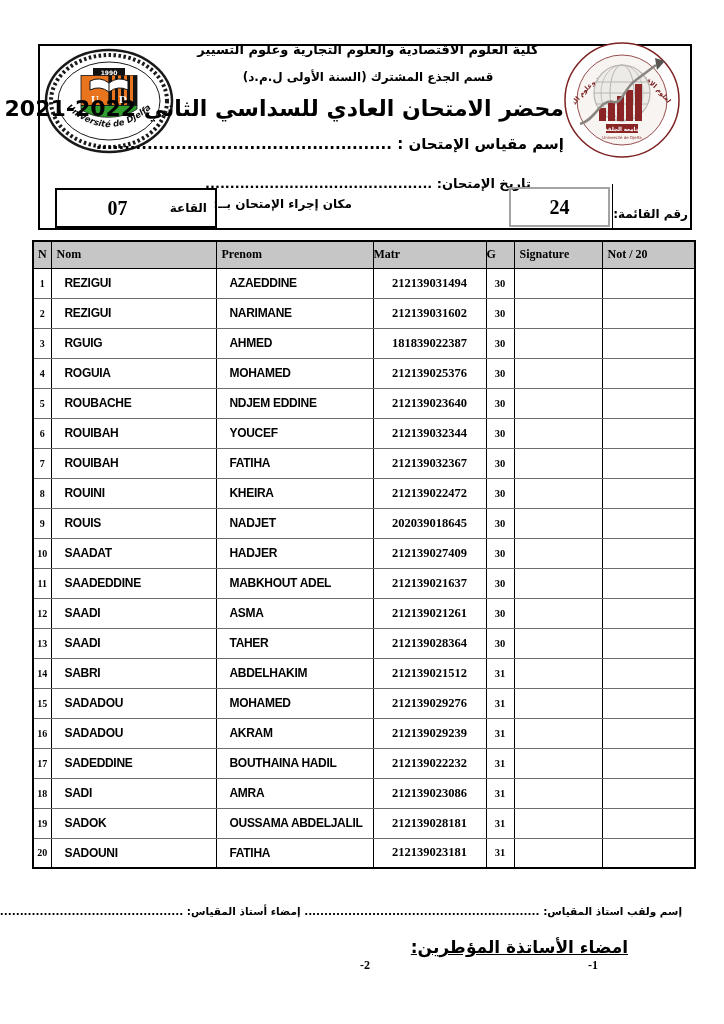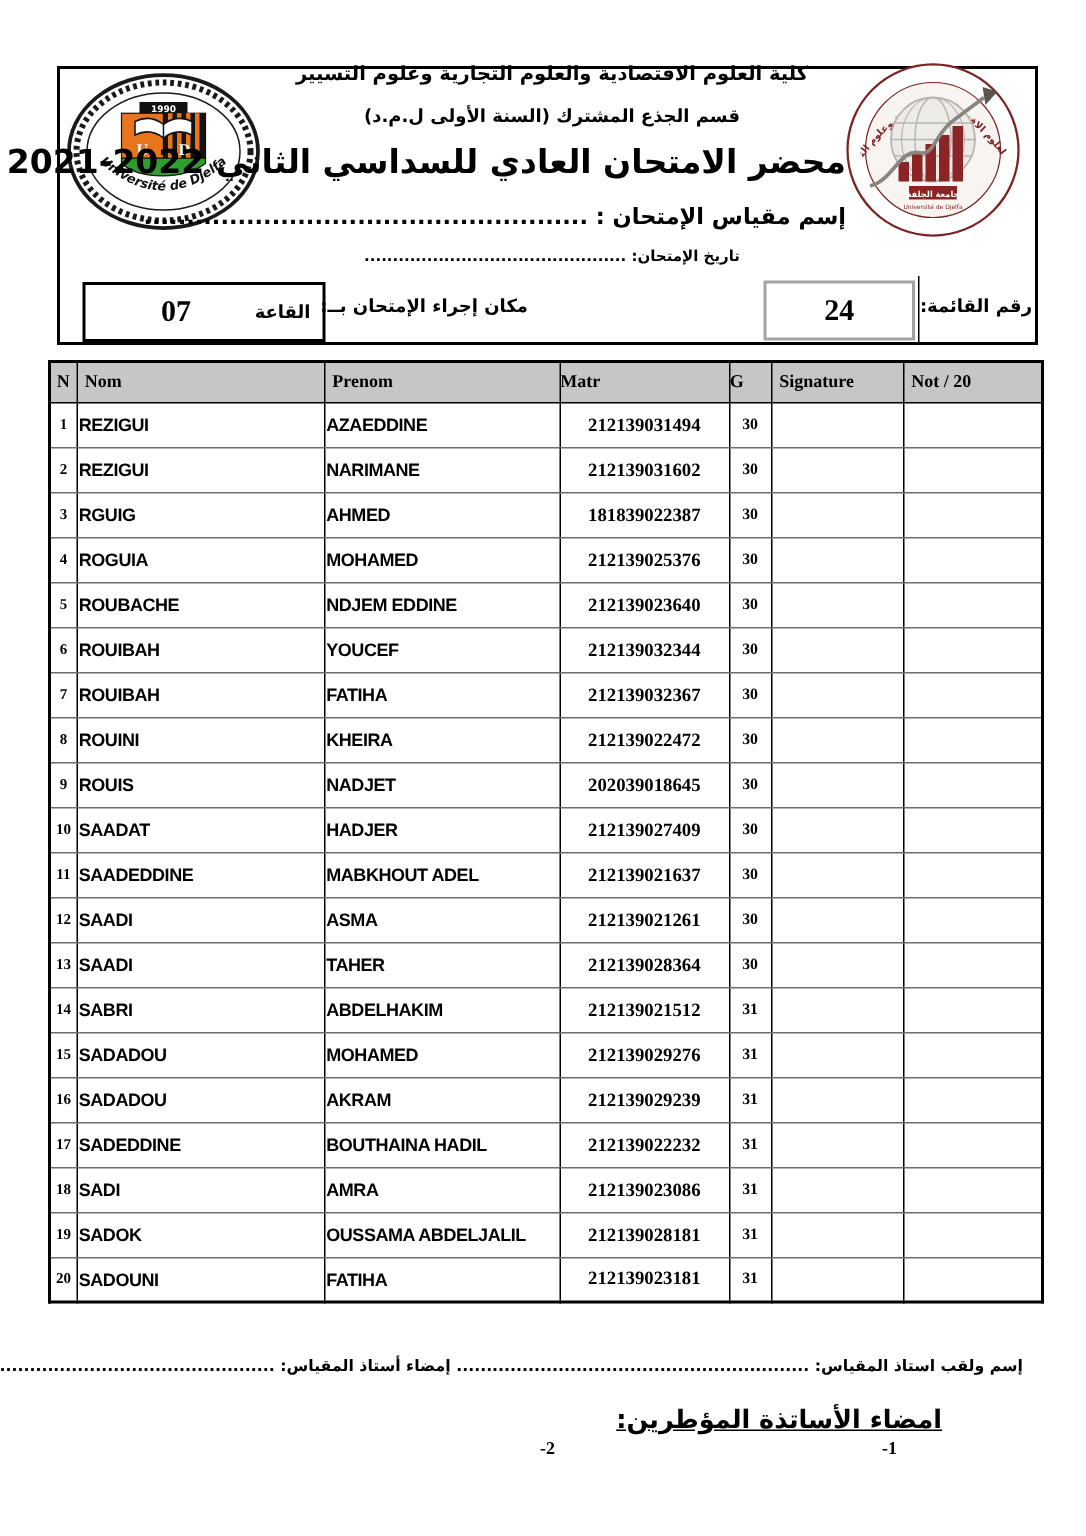--- a/index.html
+++ b/index.html
@@ -15,21 +15,21 @@
   .logo-left  { position:absolute; left:44px;  top:48px; width:130px; height:106px; }
   .logo-right { position:absolute; left:562px; top:40px; width:120px; height:120px; }
   .header-center {
     position:absolute; left:172px; top:42px; width:392px;
     text-align:center; direction:rtl;
   }
   .h-faculty   { font-size:13px;   font-weight:bold; white-space:nowrap; }
   .h-dept      { font-size:12px;   font-weight:bold; margin-top:13px; white-space:nowrap; }
   .h-title     { font-size:22px;   font-weight:bold; margin-top:12px; white-space:nowrap; }
   .h-exam-name { font-size:15px;   font-weight:bold; margin-top:14px; white-space:nowrap; }
-  .h-date      { font-size:10px; font-weight:bold; margin-top:13px; white-space:nowrap; }
+  .h-date      { font-size:13px; font-weight:bold; margin-top:23px; white-space:nowrap; }
 
   .room-box {
     position:absolute; left:55px; top:188px; width:162px; height:40px;
     border:2px solid #000; box-sizing:border-box;
     display:flex; direction:rtl; align-items:center; padding:0 8px;
   }
   .room-label  { font-size:12px; font-weight:bold; }
   .room-number {
     flex:1; text-align:center; font-family:"Liberation Serif", serif;
     font-size:20px; font-weight:bold; line-height:1;
@@ -42,21 +42,21 @@
     position:absolute; left:509px; top:187px; width:101px; height:40px;
     border:2px solid #a3a3a3; box-sizing:border-box;
     display:flex; align-items:center; justify-content:center;
     font-family:"Liberation Serif", serif; font-size:20px; font-weight:bold;
   }
   .listnum-divider {
     position:absolute; left:612px; top:184px; height:46px; width:0;
     border-left:1.5px solid #000;
   }
   .listnum-label {
-    position:absolute; left:616px; top:197px; width:72px;
+    position:absolute; left:616px; top:207px; width:72px;
     direction:rtl; text-align:center; font-size:12px; font-weight:bold; white-space:nowrap;
   }
 
   
   .students-table {
     position:absolute; left:32px; top:240px; width:662px;
     border-collapse:collapse; table-layout:fixed; border:2px solid #000;
   }
   .students-table th {
     background:#c6c6c6; border:1px solid #000; height:27px;
@@ -68,21 +68,21 @@
     border-top:1px solid #6d6d6d; border-bottom:1px solid #6d6d6d;
     height:30px; padding:0; box-sizing:border-box; background:#fff;
   }
   th.col-n,  td.col-n  { text-align:center; }
   th.col-nom, th.col-prenom, th.col-sig, th.col-note { text-align:left; padding-left:5px; }
   th.col-matr, th.col-g { text-align:left;font-family:Liberation Serif, serif; }
   td.col-n {
     font-family:"Liberation Serif", serif; font-size:10px; font-weight:bold;
   }
   td.col-nom, td.col-prenom {
-    text-align:left; padding-left:1px;
+    text-align:left; padding-left:13px;
     font-family:"Liberation Sans", sans-serif; font-weight:bold;
     font-size:12px; letter-spacing:-0.3px;
   }
   td.col-matr {
     text-align:center; font-family:"Liberation Serif", serif;
     font-weight:bold; font-size:12.5px;
   }
   td.col-g {
     text-align:center; font-family:"Liberation Serif", serif;
     font-weight:bold; font-size:10.5px;

